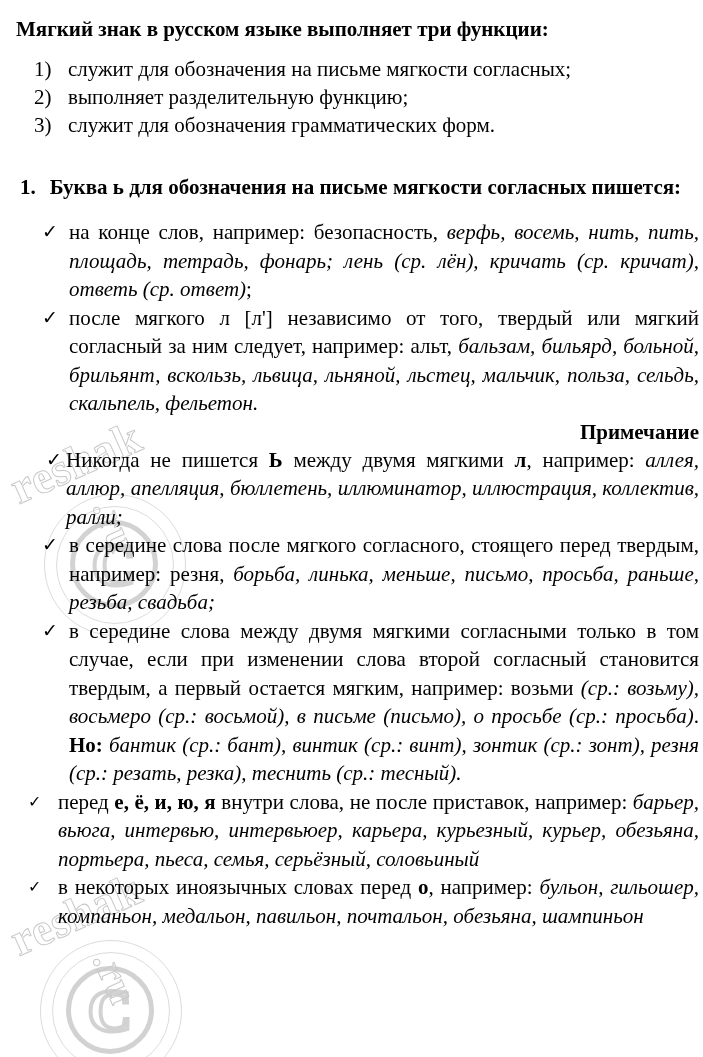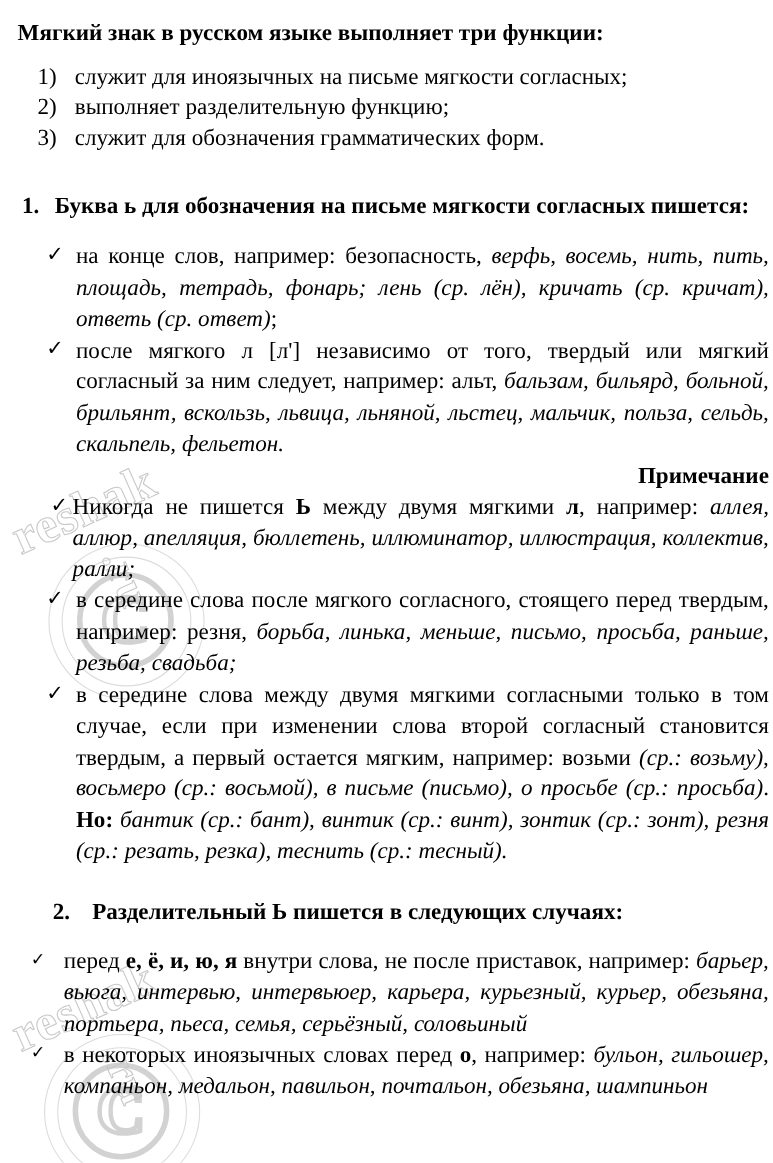--- a/index.html
+++ b/index.html
@@ -186,21 +186,21 @@
   <div class="wm wm-tail" id="wm2-tail">.ru</div>
 </div>
 
 <div class="page">
 
   <p class="h-bold">Мягкий знак в русском языке выполняет три функции:</p>
 
   <div class="num-list">
     <div class="num-row">
       <span class="num-marker">1)</span>
-      <span class="num-text">служит для иноязычных на письме мягкости согласных;</span>
+      <span class="num-text">служит для обозначения на письме мягкости согласных;</span>
     </div>
     <div class="num-row">
       <span class="num-marker">2)</span>
       <span class="num-text">выполняет разделительную функцию;</span>
     </div>
     <div class="num-row">
       <span class="num-marker">3)</span>
       <span class="num-text">служит для обозначения грамматических форм.</span>
     </div>
   </div>
@@ -229,23 +229,20 @@
   <div class="chk-row ind-c">
     <span class="mark">✓</span>
     <span class="body"><span>в середине слова после мягкого согласного, стоящего перед твердым, например: резня, </span><span class="it">борьба, линька, меньше, письмо, просьба, раньше, резьба, свадьба;</span></span>
   </div>
 
   <div class="chk-row ind-c">
     <span class="mark">✓</span>
     <span class="body"><span>в середине слова между двумя мягкими согласными только в том случае, если при изменении слова второй согласный становится твердым, а первый остается мягким, например: возьми </span><span class="it">(ср.: возьму), восьмеро (ср.: восьмой), в письме (письмо), о просьбе (ср.: просьба)</span><span>. </span><span class="bd">Но:</span><span class="it"> бантик (ср.: бант), винтик (ср.: винт), зонтик (ср.: зонт), резня (ср.: резать, резка), теснить (ср.: тесный).</span></span>
   </div>
 
-  <p class="sec-head sec-2">
-    <span class="sec-num">2.</span><span>Разделительный Ь пишется в следующих случаях:</span>
-  </p>
 
   <div class="chk-row ind-d">
     <span class="mark">✓</span>
     <span class="body"><span>перед </span><span class="bd">е, ё, и, ю, я</span><span> внутри слова, не после приставок, например: </span><span class="it">барьер, вьюга, интервью, интервьюер, карьера, курьезный, курьер, обезьяна, портьера, пьеса, семья, серьёзный, соловьиный</span></span>
   </div>
 
   <div class="chk-row ind-d">
     <span class="mark">✓</span>
     <span class="body"><span>в некоторых иноязычных словах перед </span><span class="bd">о</span><span>, например: </span><span class="it">бульон, гильошер, компаньон, медальон, павильон, почтальон, обезьяна, шампиньон</span></span>
   </div>

